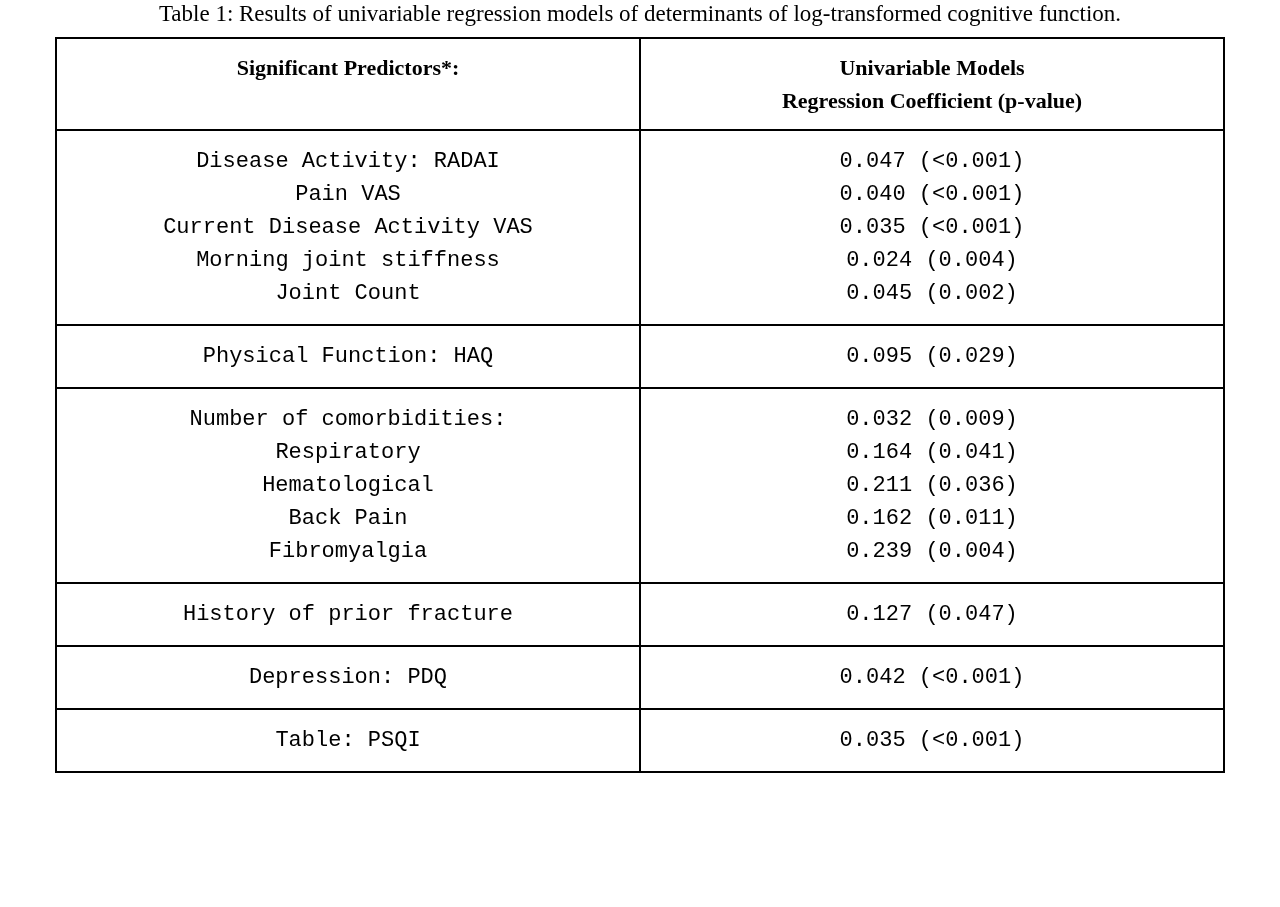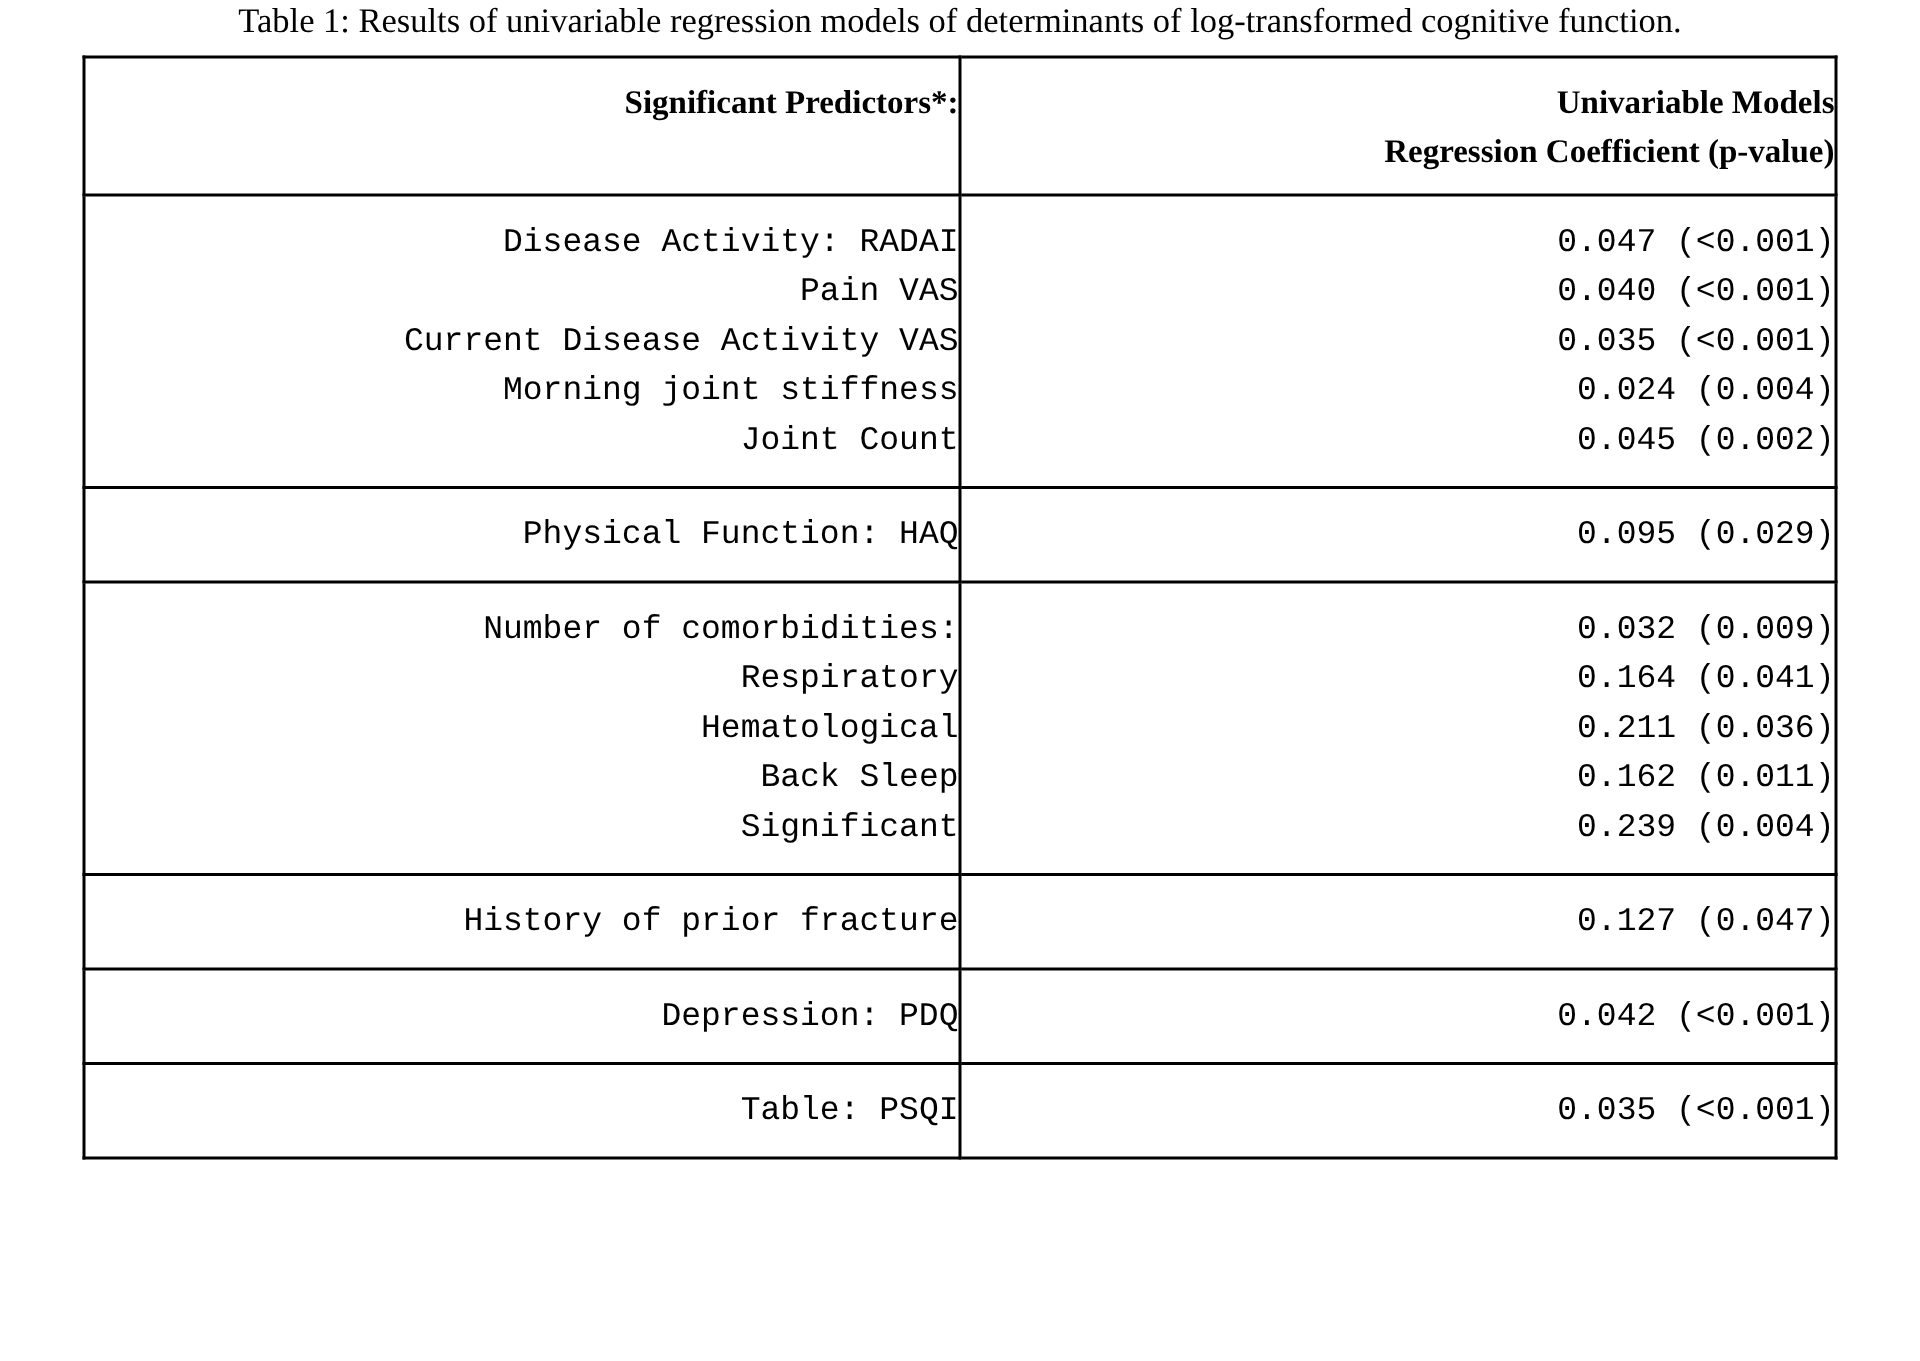--- a/index.html
+++ b/index.html
@@ -25,21 +25,21 @@
   table.results {
     margin: 9px auto 0 auto;
     width: 1170px;
     border-collapse: collapse;
     table-layout: fixed;
   }
   table.results th,
   table.results td {
     border: 2px solid #000000;
     width: 50%;
-    text-align: right;
+    text-align: center;
     font-size: 22px;
   }
   table.results th {
     vertical-align: top;
     font-weight: bold;
     height: 92px;
     padding-top: 12px;
     line-height: 33px;
   }
   table.results td {
@@ -93,22 +93,22 @@
           </td>
           <td>
             <div class="line">0.095 (0.029)</div>
           </td>
         </tr>
         <tr>
           <td>
             <div class="line">Number of comorbidities:</div>
             <div class="line">Respiratory</div>
             <div class="line">Hematological</div>
-            <div class="line">Back Sleep</div>
-            <div class="line">Significant</div>
+            <div class="line">Back Pain</div>
+            <div class="line">Fibromyalgia</div>
           </td>
           <td>
             <div class="line">0.032 (0.009)</div>
             <div class="line">0.164 (0.041)</div>
             <div class="line">0.211 (0.036)</div>
             <div class="line">0.162 (0.011)</div>
             <div class="line">0.239 (0.004)</div>
           </td>
         </tr>
         <tr>

